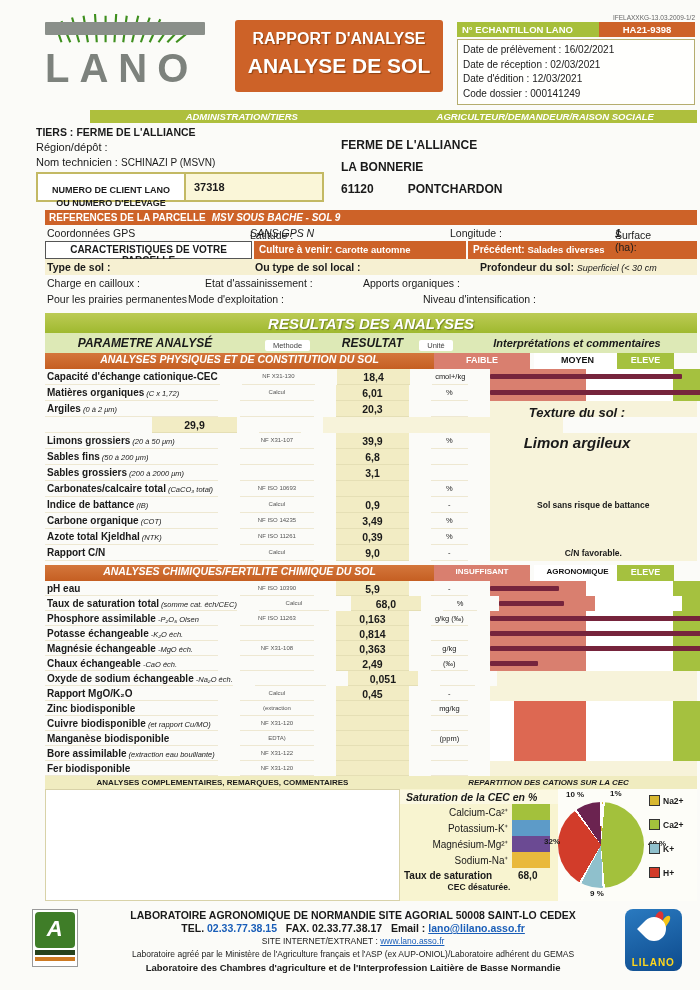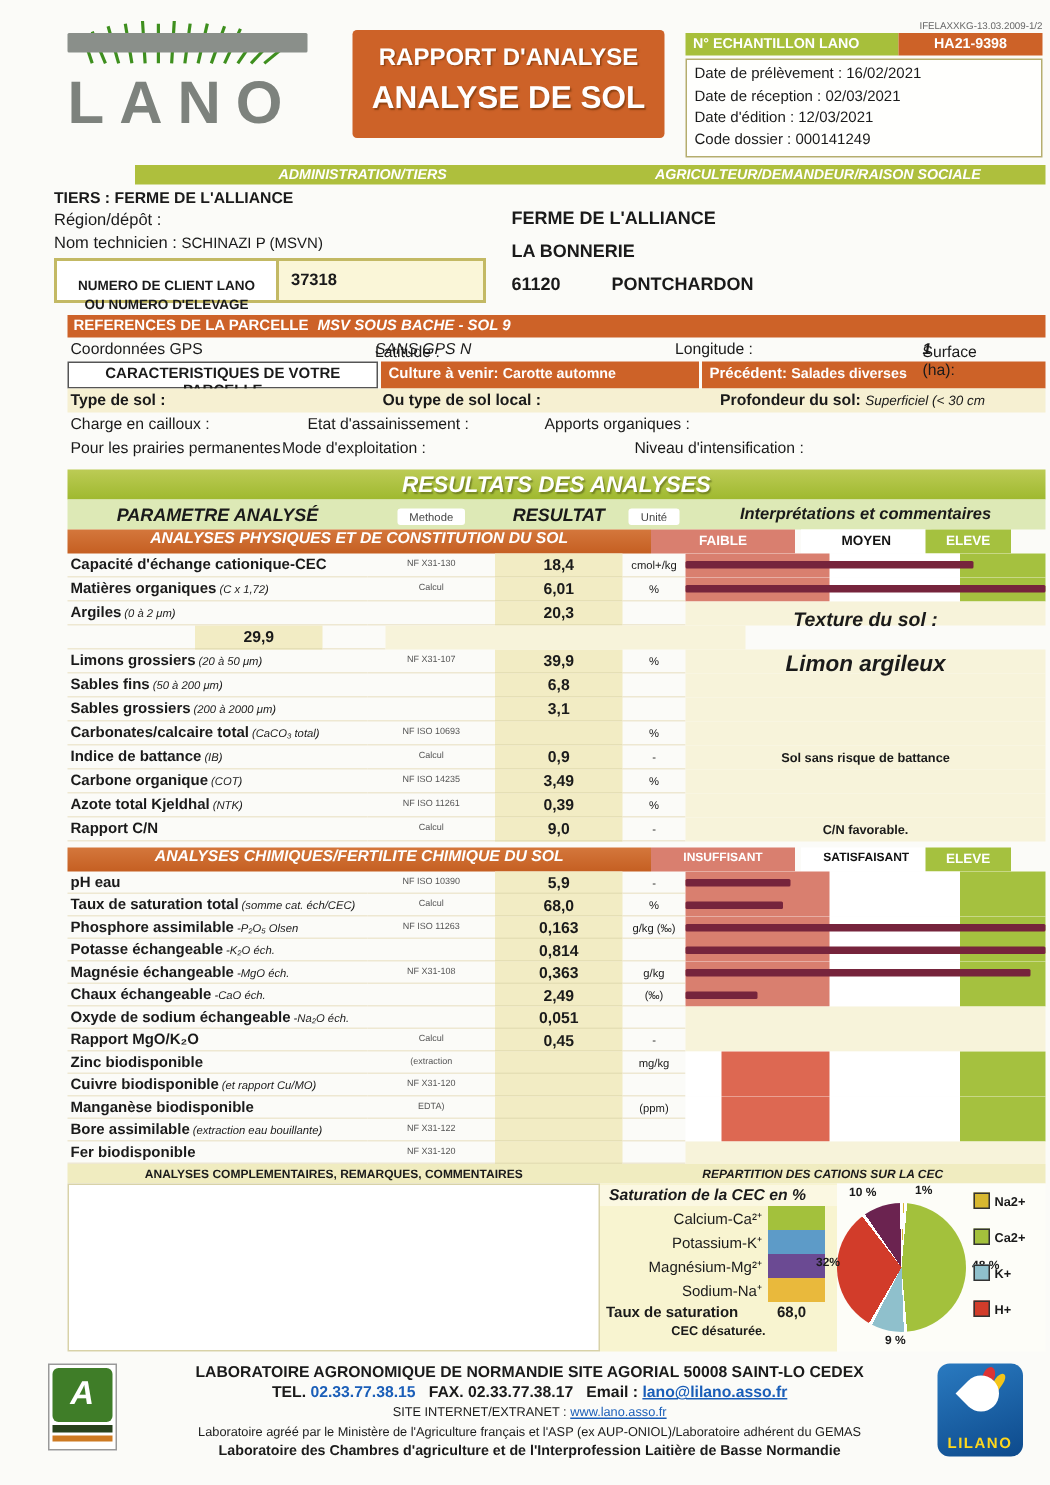--- a/index.html
+++ b/index.html
@@ -60,21 +60,21 @@
   .colhdr .h-interp{width:240px;text-align:center;font-weight:bold;font-style:italic;font-size:11px;}
   .wbox{background:#fff;border-radius:2px;font-size:7.5px;color:#444;padding:1px 8px;}
   .sechdr{height:16px;display:flex;}
   .sechdr .st{width:389px;background:linear-gradient(#d4773c,#c55f22);color:#fff;font-weight:bold;font-style:italic;font-size:10.5px;text-align:center;padding-top:0;box-sizing:border-box;}
   .scale{width:240px;position:relative;font-size:9px;font-weight:bold;}
   .scale .sl{position:absolute;top:0;bottom:0;text-align:center;padding-top:2px;box-sizing:border-box;}
   .scale .s1{left:0;width:96px;background:#d97f6f;color:#fff;}
   .scale .s2{left:100px;width:87px;background:#fff;color:#111;}
   .scale .s3{left:183px;width:57px;background:#a5c13f;color:#fff;}
   .rows{position:relative;}
-  .trow{display:flex;}
+  .trow{display:flex;gap:22px;}
   .ph .trow{height:16px;}
   .ch .trow{height:15px;}
   .tc{box-sizing:border-box;border-bottom:1px solid #eee8d2;}
   .c-param{width:200px;font-size:10px;padding:2px 0 0 2px;white-space:nowrap;overflow:visible;}
   .c-param b{font-size:10px;}
   .c-param .det{font-style:italic;font-weight:normal;font-size:7.5px;margin-left:2px;}
   .c-meth{width:85px;font-size:6px;color:#555;text-align:center;padding-top:4px;}
   .c-res{width:85px;background:#f2ecc4;font-weight:bold;font-size:10.5px;text-align:center;padding-top:2px;border-bottom:1px solid #e5dfb5;}
   .c-unit{width:42px;font-size:7.5px;text-align:center;padding-top:3px;}
   .c-interp{width:240px;position:relative;background:#f7f3da;border-bottom:none;}
@@ -358,21 +358,21 @@
           <span class="cmt">C/N favorable.</span>
         </div>
       </div>
     </div>
 
   <div class="gap4"></div>
   <div class="sechdr">
     <div class="st">ANALYSES CHIMIQUES/FERTILITE CHIMIQUE DU SOL</div>
     <div class="scale">
       <div class="sl s1" style="font-size:8px">INSUFFISANT</div>
-      <div class="sl s2" style="font-size:8px">SATISFAISANT</div>
+      <div class="sl s2" style="font-size:8px">AGRONOMIQUE</div>
       <div class="sl s3">ELEVE</div>
     </div>
   </div>
   <div class="rows ch" id="chem-rows">
       <div class="trow">
         <div class="tc c-param"><b>pH eau</b><i class="det"></i></div>
         <div class="tc c-meth">NF ISO 10390</div>
         <div class="tc c-res">5,9</div>
         <div class="tc c-unit">-</div>
         <div class="tc c-interp zoned">

